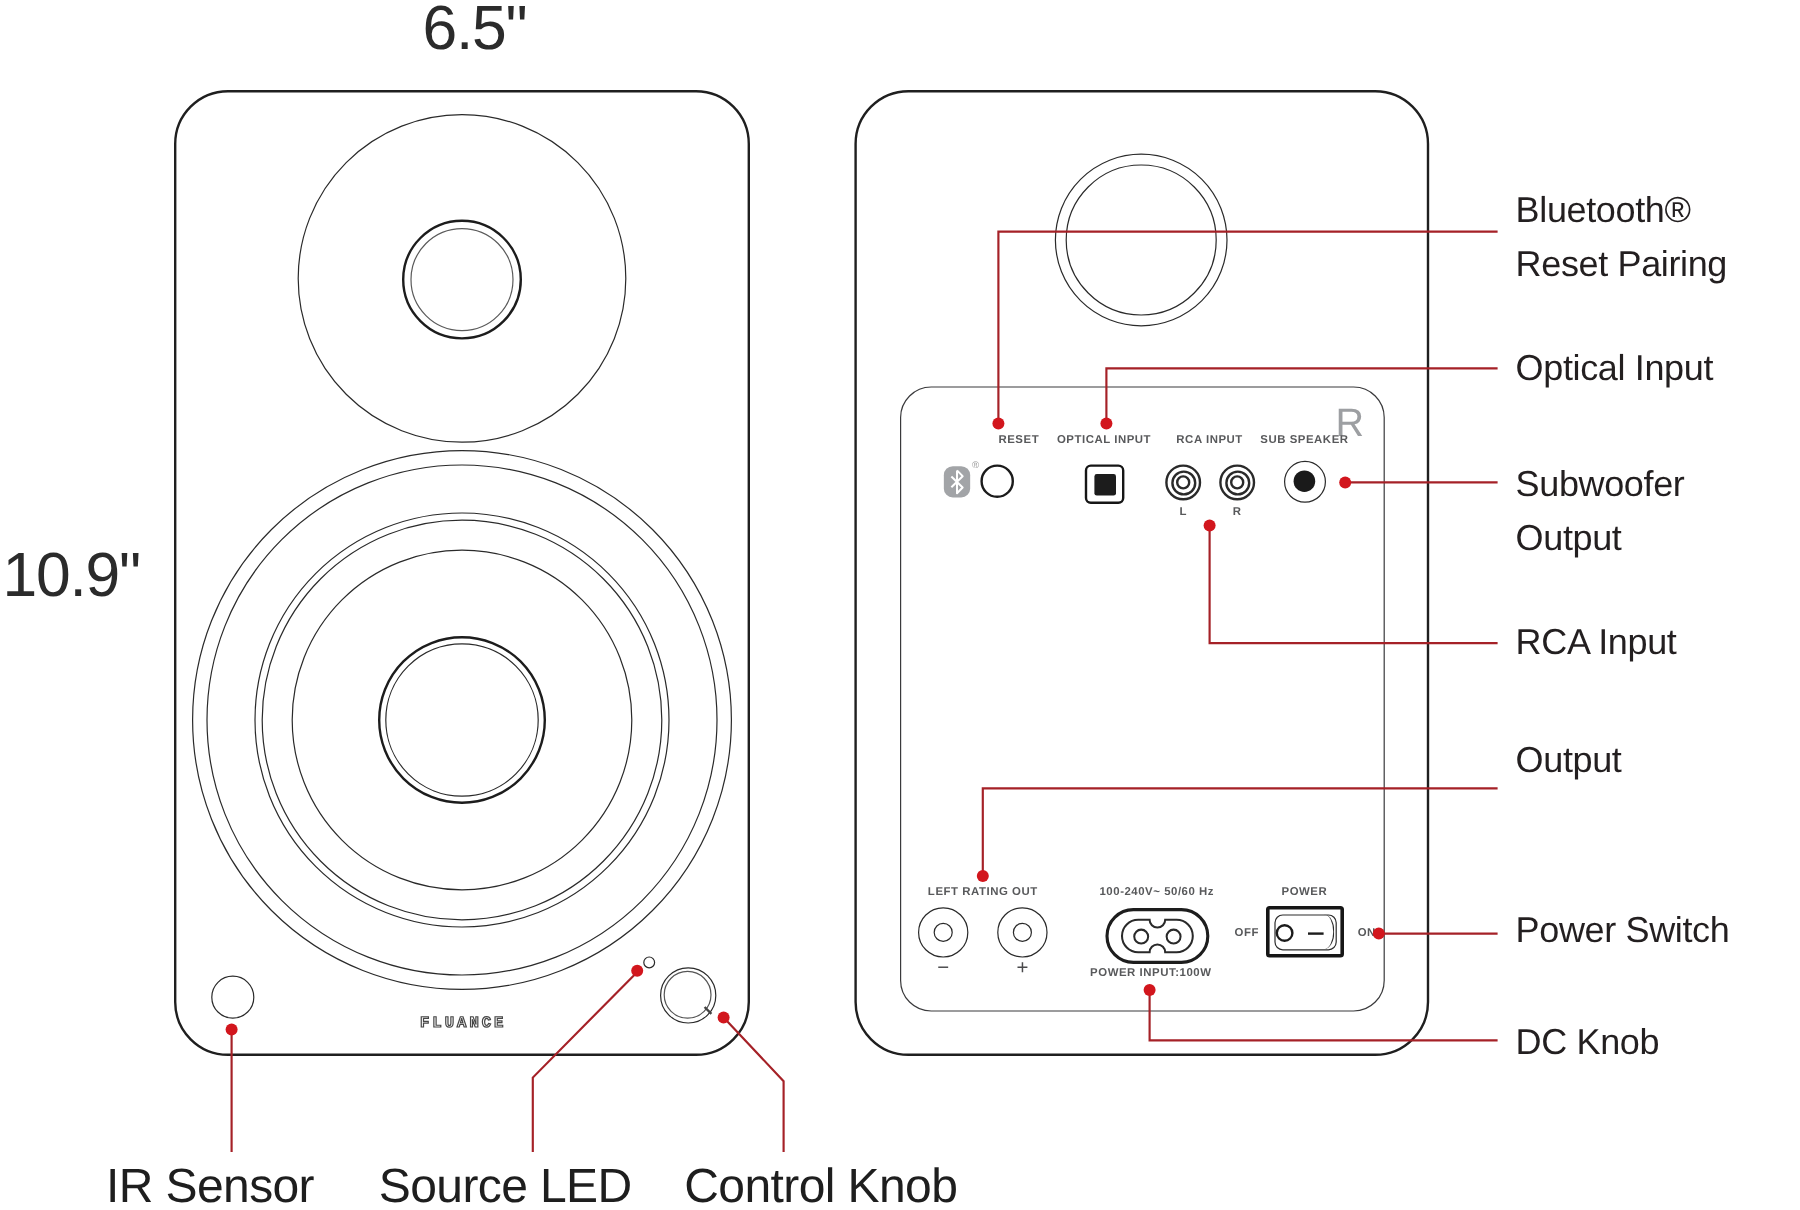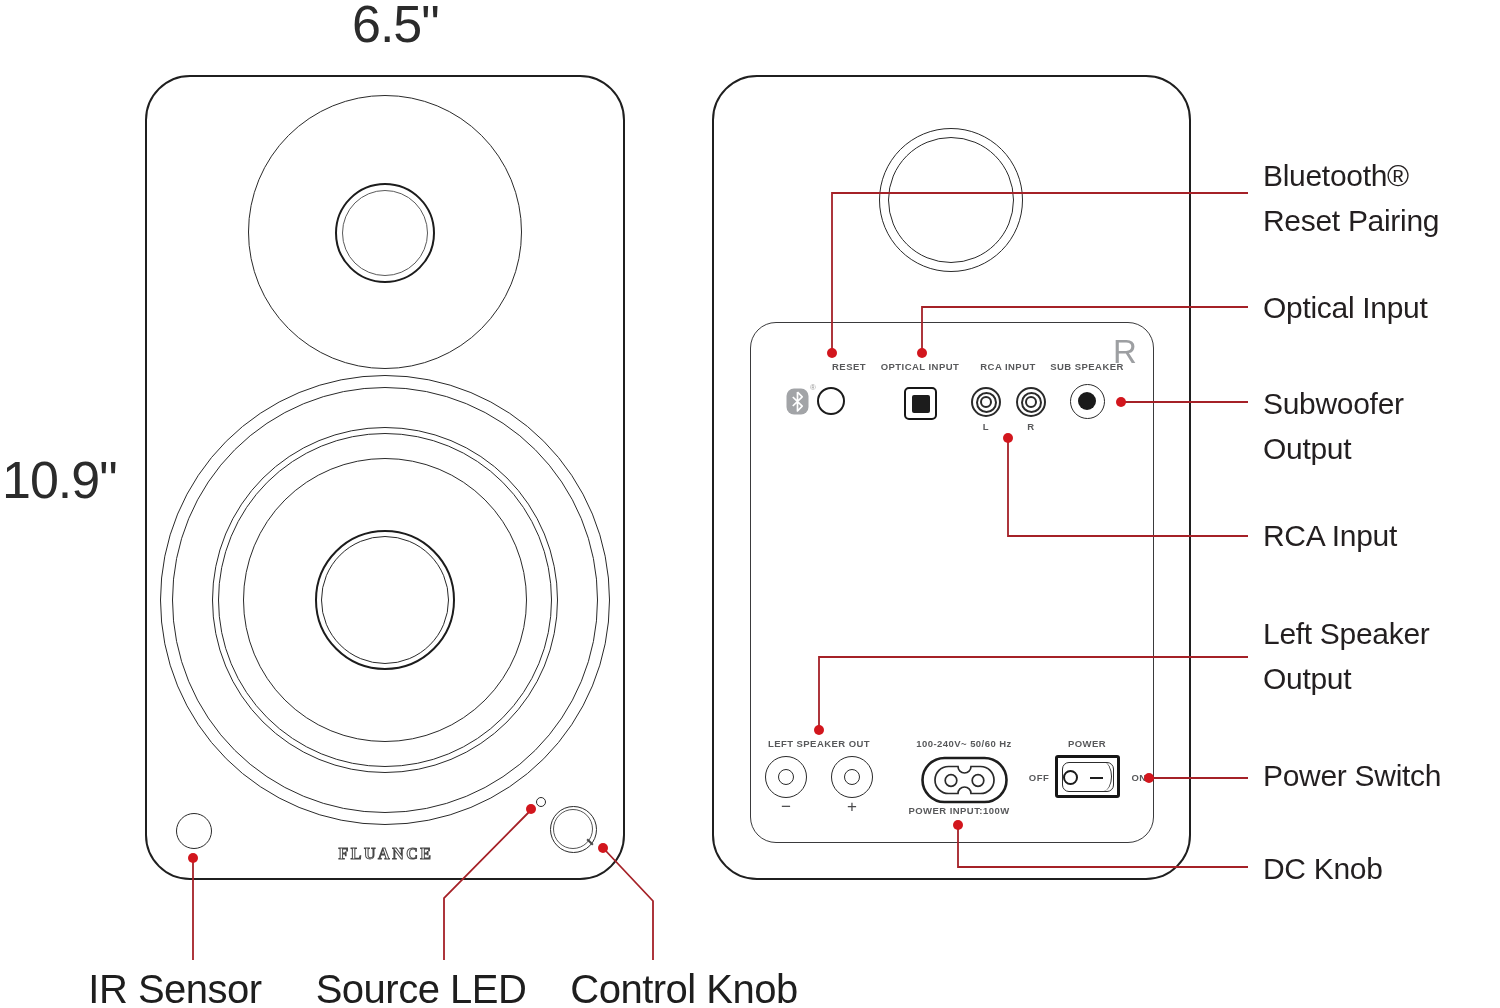--- a/index.html
+++ b/index.html
@@ -9,22 +9,22 @@
   .circle{position:absolute;box-sizing:border-box;border-radius:50%;border:1px solid #2a2a2a;}
   .cab{position:absolute;box-sizing:border-box;border:2.3px solid #1f1f1f;border-radius:45px;background:#fff;}
   .panel{position:absolute;box-sizing:border-box;border:1.6px solid #3a3a3c;border-radius:26px;}
   .ptxt{position:absolute;transform:translateX(-50%);font-size:9.5px;font-weight:bold;
         letter-spacing:.45px;color:#58595b;white-space:nowrap;}
   .dim{position:absolute;font-size:52px;font-weight:400;color:#2b2b2b;letter-spacing:-1px;}
   .rlabel{position:absolute;left:1263px;font-size:30px;line-height:45px;font-weight:400;
           color:#231f20;letter-spacing:-.3px;white-space:nowrap;}
   .blabel{position:absolute;font-size:40px;font-weight:400;color:#1e1e1e;letter-spacing:-.5px;
           text-align:center;white-space:nowrap;transform:translateX(-50%);}
-  .logo{position:absolute;transform:translateX(-50%);font-family:Liberation Serif, serif;
-        font-size:16px;font-weight:bold;letter-spacing:2.5px;color:transparent;
+  .logo{position:absolute;transform:translateX(-50%);font-family:Liberation Mono, monospace;
+        font-size:13px;font-weight:bold;letter-spacing:2.5px;color:transparent;
         -webkit-text-stroke:1px #474747;}
   .sign{position:absolute;transform:translateX(-50%);font-size:17px;color:#4a4a4c;font-weight:400;}
   svg{display:block;}
   #lines{position:absolute;left:0;top:0;z-index:5;pointer-events:none;}
 </style>
 </head>
 <body>
 
 <div id="canvas">
 
@@ -84,21 +84,21 @@
   <div class="circle" style="left:980px;top:396px;width:12px;height:12px;border-width:2px;"></div>
   <div class="circle" style="left:1016px;top:387px;width:30px;height:30px;border-width:2px;"></div>
   <div class="circle" style="left:1020.5px;top:391.5px;width:21px;height:21px;border-width:2px;"></div>
   <div class="circle" style="left:1025px;top:396px;width:12px;height:12px;border-width:2px;"></div>
   <div class="ptxt" style="left:986px;top:421px;">L</div>
   <div class="ptxt" style="left:1031px;top:421px;">R</div>
 
   <div class="circle" style="left:1069.5px;top:383.5px;width:35px;height:35px;border-width:1.5px;"></div>
   <div class="circle" style="left:1078px;top:392px;width:18px;height:18px;background:#1a1a1a;border:none;"></div>
 
-  <div class="ptxt" style="left:819px;top:738px;">LEFT SPEAKER OUT</div>
+  <div class="ptxt" style="left:819px;top:738px;">LEFT RATING OUT</div>
   <div class="circle" style="left:765px;top:756px;width:42px;height:42px;border-width:1.6px;"></div>
   <div class="circle" style="left:778px;top:769px;width:16px;height:16px;border-width:1.6px;"></div>
   <div class="circle" style="left:831px;top:756px;width:42px;height:42px;border-width:1.6px;"></div>
   <div class="circle" style="left:844px;top:769px;width:16px;height:16px;border-width:1.6px;"></div>
   <div class="sign" style="left:786px;top:797px;">−</div>
   <div class="sign" style="left:852px;top:797px;">+</div>
 
   <div class="ptxt" style="left:964px;top:738px;">100-240V~ 50/60 Hz</div>
   <div class="abs" style="left:919px;top:755px;width:91px;height:50px;">
     <svg width="91" height="50" viewBox="-45.5 -25 91 50">
@@ -154,21 +154,20 @@
     <div>Optical Input</div>
   </div>
   <div class="rlabel" style="top:381px;">
     <div>Subwoofer</div>
     <div>Output</div>
   </div>
   <div class="rlabel" style="top:513px;">
     <div>RCA Input</div>
   </div>
   <div class="rlabel" style="top:611px;">
-    <div>Left Speaker</div>
     <div>Output</div>
   </div>
   <div class="rlabel" style="top:753px;">
     <div>Power Switch</div>
   </div>
   <div class="rlabel" style="top:846px;">
     <div>DC Knob</div>
   </div>
 
   <div class="blabel" style="left:175px;top:967px;">IR Sensor</div>

